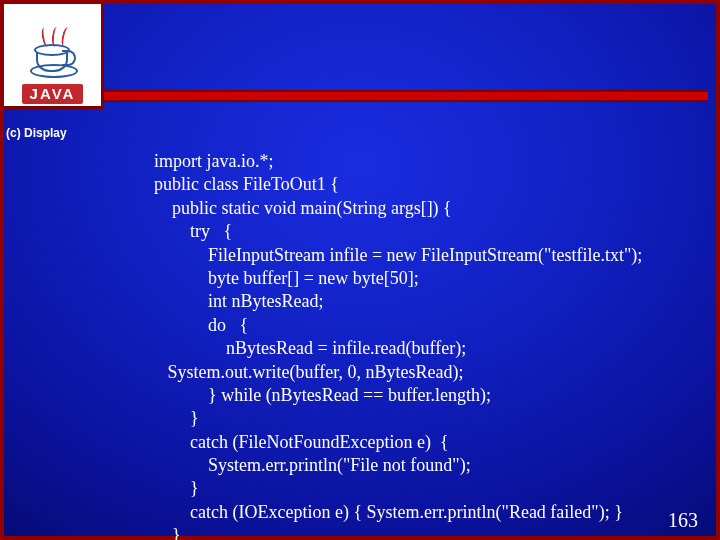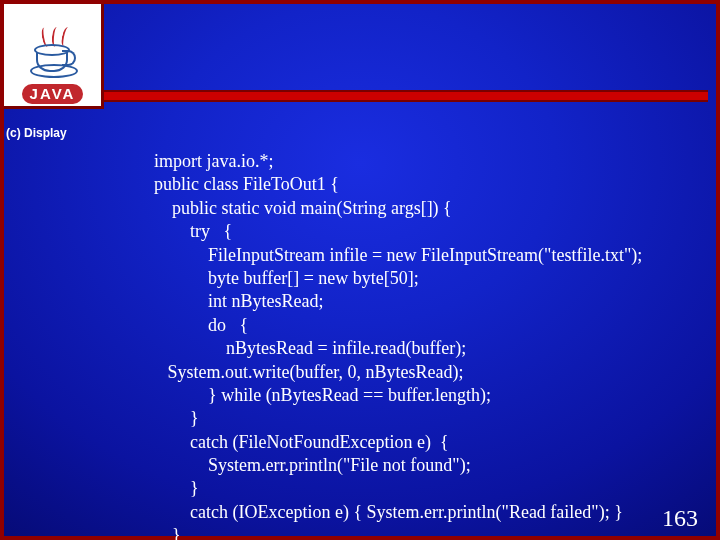--- a/index.html
+++ b/index.html
@@ -91,21 +91,21 @@
     border-radius: 50%;
   }
   .java-label {
     background: #c1272d;
     color: #fff;
     font-family: Arial, sans-serif;
     font-weight: bold;
     font-size: 15px;
     letter-spacing: 2px;
     padding: 1px 8px 2px 8px;
-    border-radius: 10px;
+    border-radius: 2px;
   }
   .copyright {
     position: absolute;
     top: 122px;
     left: 2px;
     color: #fff;
     font-family: Arial, sans-serif;
     font-weight: bold;
     font-size: 12px;
   }
@@ -139,21 +139,21 @@
     font-size: 18px;
     line-height: 1.3;
     white-space: pre;
     margin-top: 32px;
   }
   .page-num {
     position: absolute;
     bottom: 4px;
     right: 18px;
     color: #ffffff;
-    font-size: 24px;
+    font-size: 20px;
   }
 </style>
 </head>
 <body>
 
 <div class="slide">
 
   <div class="logo-box">
     <div class="cup">
       <div class="steam s1"></div>

